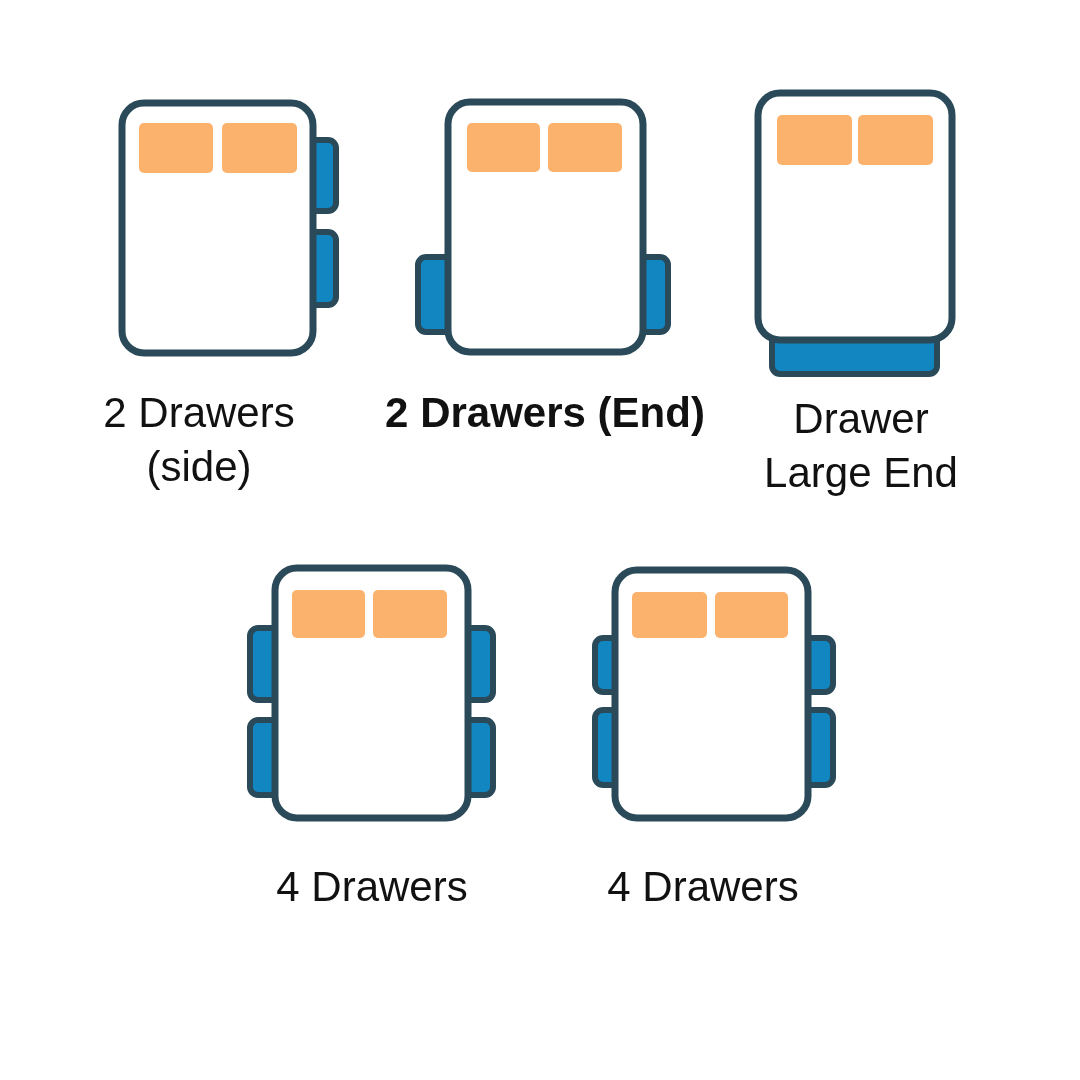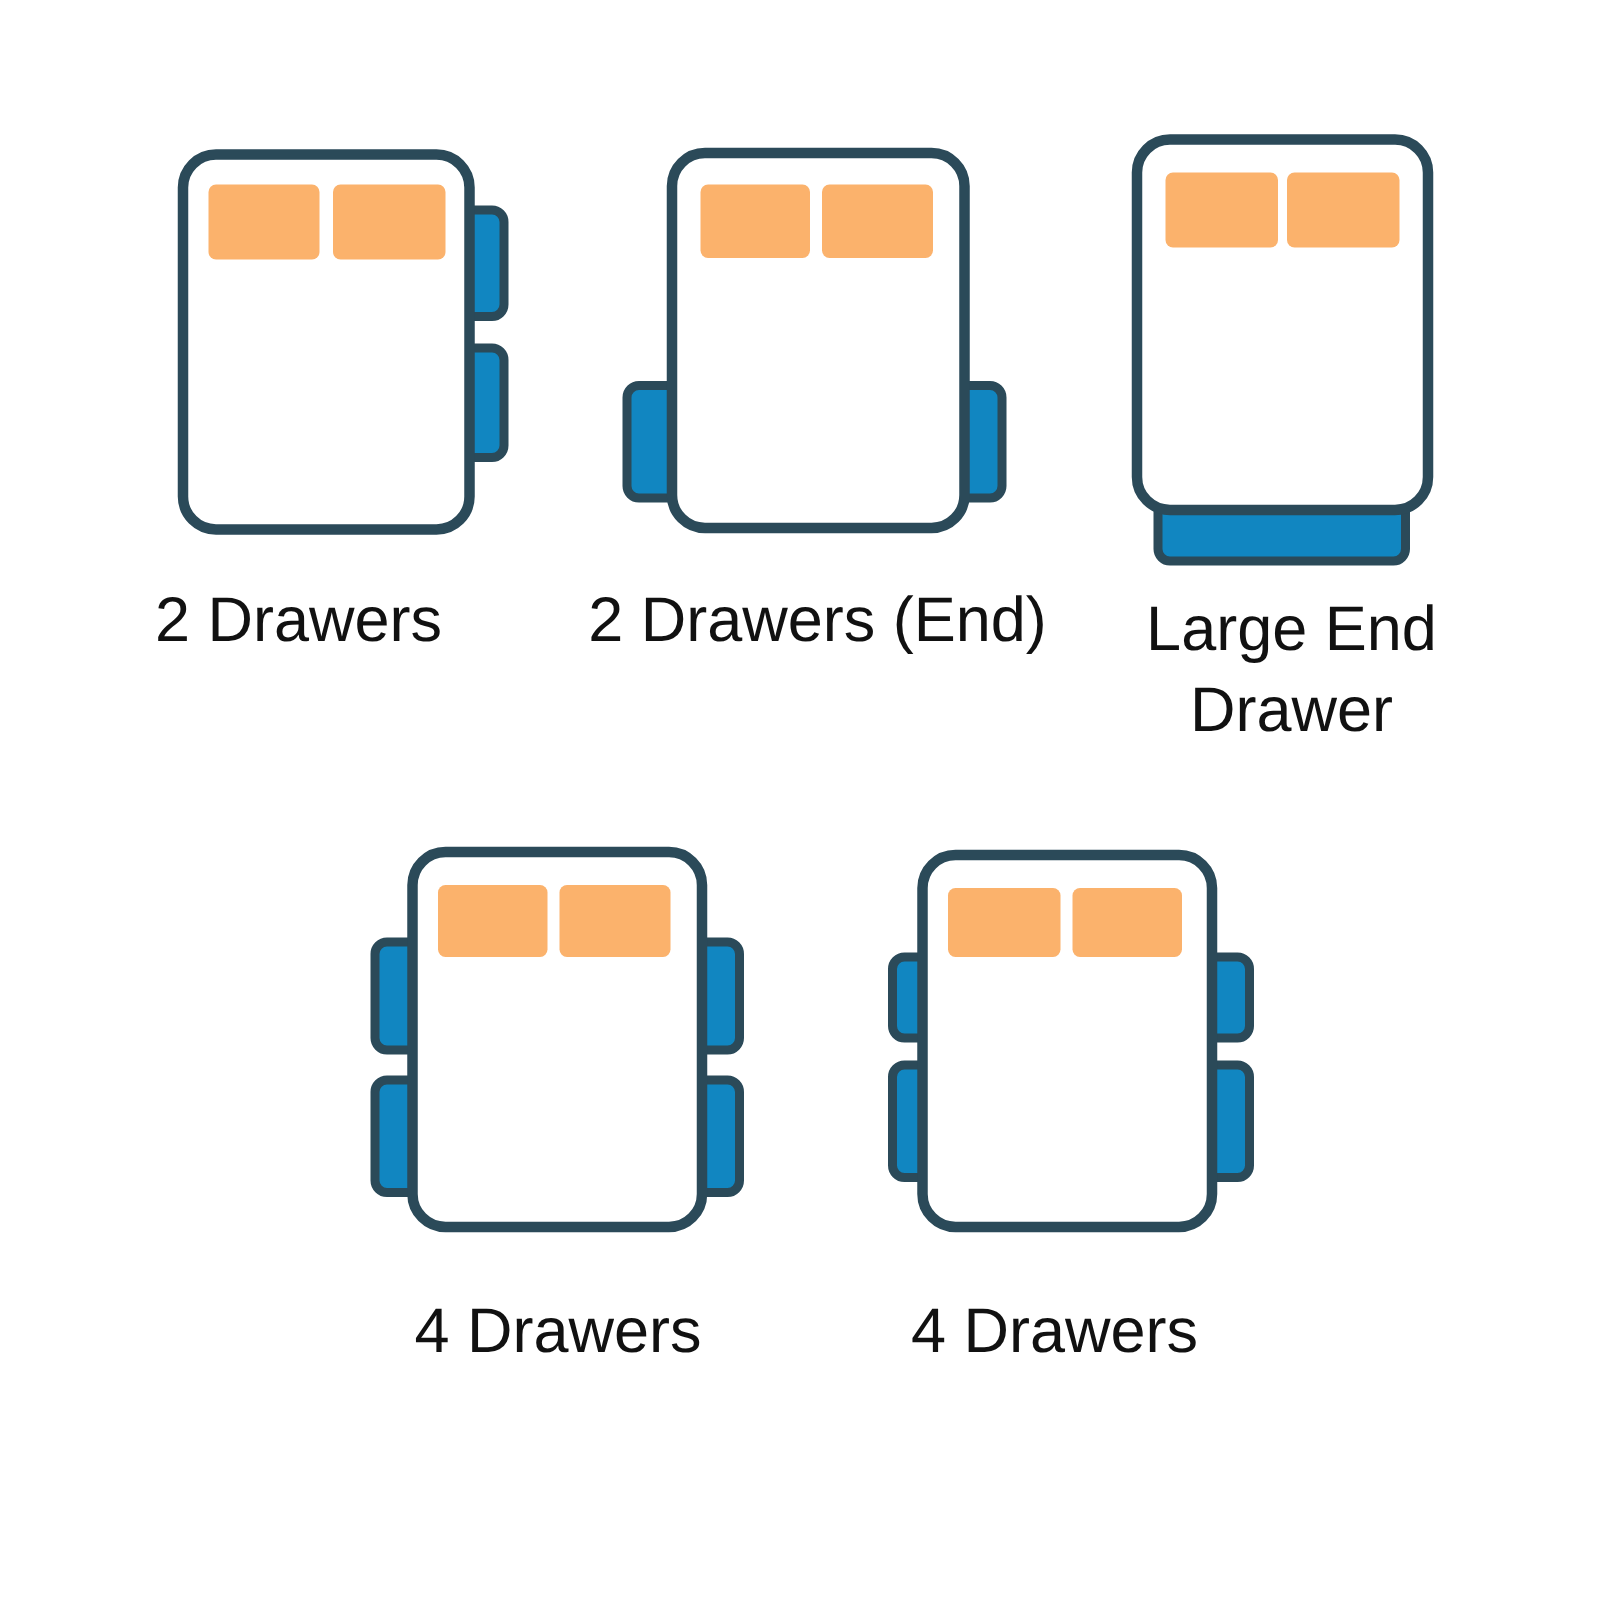--- a/index.html
+++ b/index.html
@@ -57,29 +57,30 @@
     <svg xmlns="http://www.w3.org/2000/svg" viewBox="0 0 202 295">
         <rect x="18" y="200" width="165" height="85" rx="8" class="drawer-rect"></rect>
         <rect x="4" y="4" width="194" height="247" rx="22" class="bed-rect"></rect>
         <rect x="23" y="26" width="75" height="50" rx="5" class="pillow-rect"></rect>
         <rect x="104" y="26" width="75" height="50" rx="5" class="pillow-rect"></rect>
       </svg>
   </div>
 
   <div class="bed-label" style="left:59px; top:386px; width:280px;">
     <div>2 Drawers</div>
+    <div>(side)</div>
   </div>
 
-  <div class="bed-label" style="left:385px; top:386px; width:320px;">
+  <div class="bed-label" style="left:385px; top:386px; width:320px;font-weight:bold;">
     <div>2 Drawers (End)</div>
   </div>
 
   <div class="bed-label" style="left:721px; top:392px; width:280px;">
+    <div>Drawer</div>
     <div>Large End</div>
-    <div>Drawer</div>
   </div>
 
   <div class="bed-art" style="left:246px; top:564px; width:251px; height:260px;">
     <svg xmlns="http://www.w3.org/2000/svg" viewBox="0 0 251 260">
         <rect x="4" y="64" width="55" height="72" rx="8" class="drawer-rect"></rect>
         <rect x="4" y="156" width="55" height="75" rx="8" class="drawer-rect"></rect>
         <rect x="192" y="64" width="55" height="72" rx="8" class="drawer-rect"></rect>
         <rect x="192" y="156" width="55" height="75" rx="8" class="drawer-rect"></rect>
         <rect x="29" y="4" width="193" height="250" rx="22" class="bed-rect"></rect>
         <rect x="46" y="26" width="73" height="48" rx="5" class="pillow-rect"></rect>

